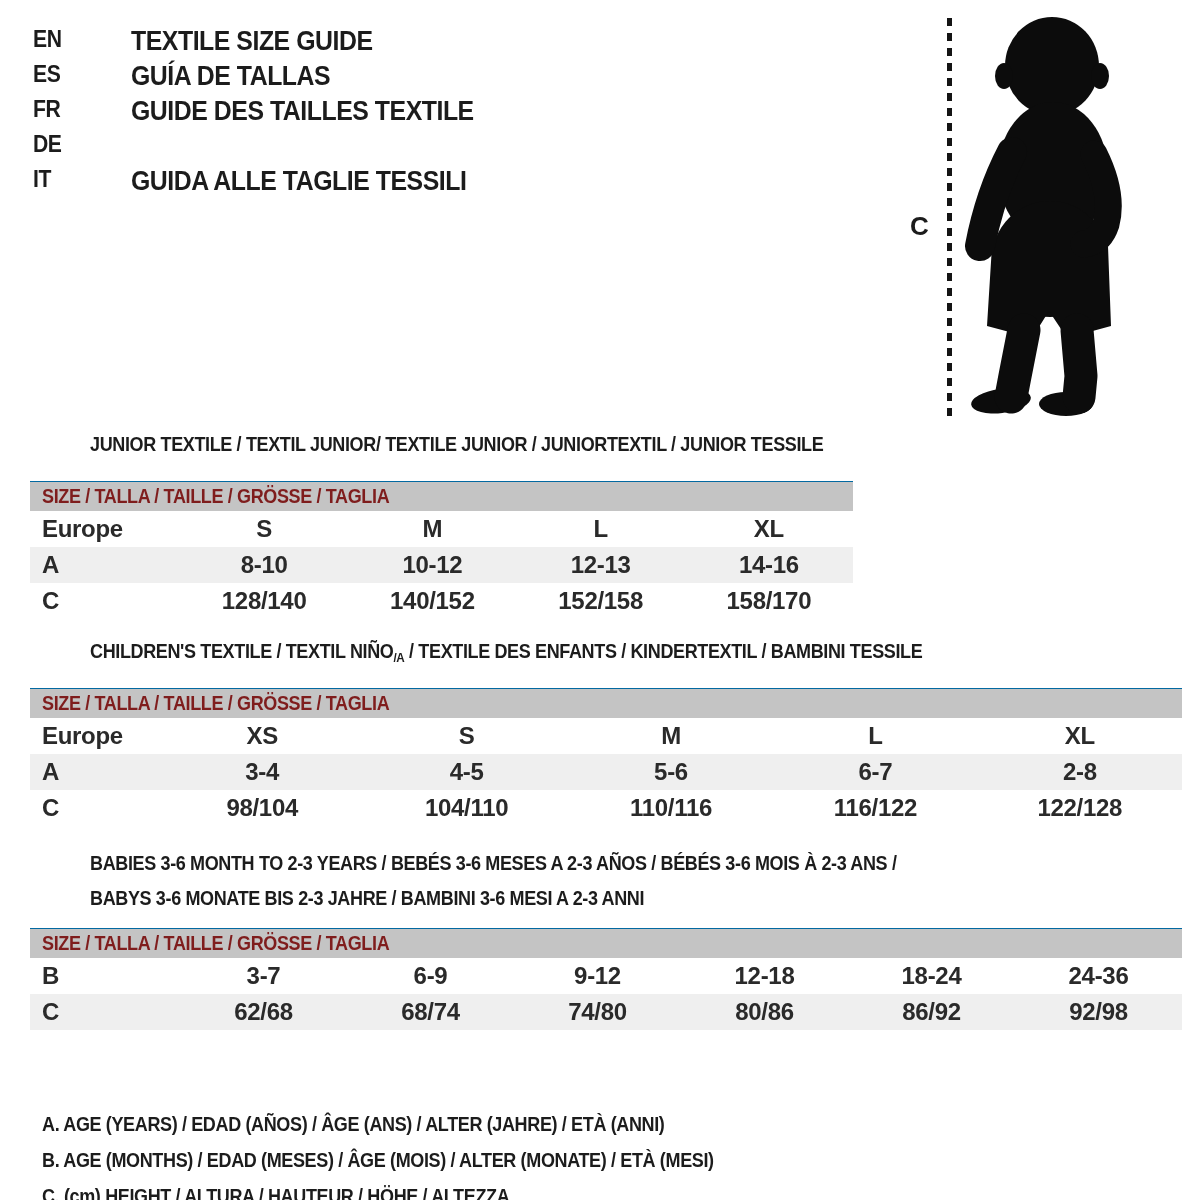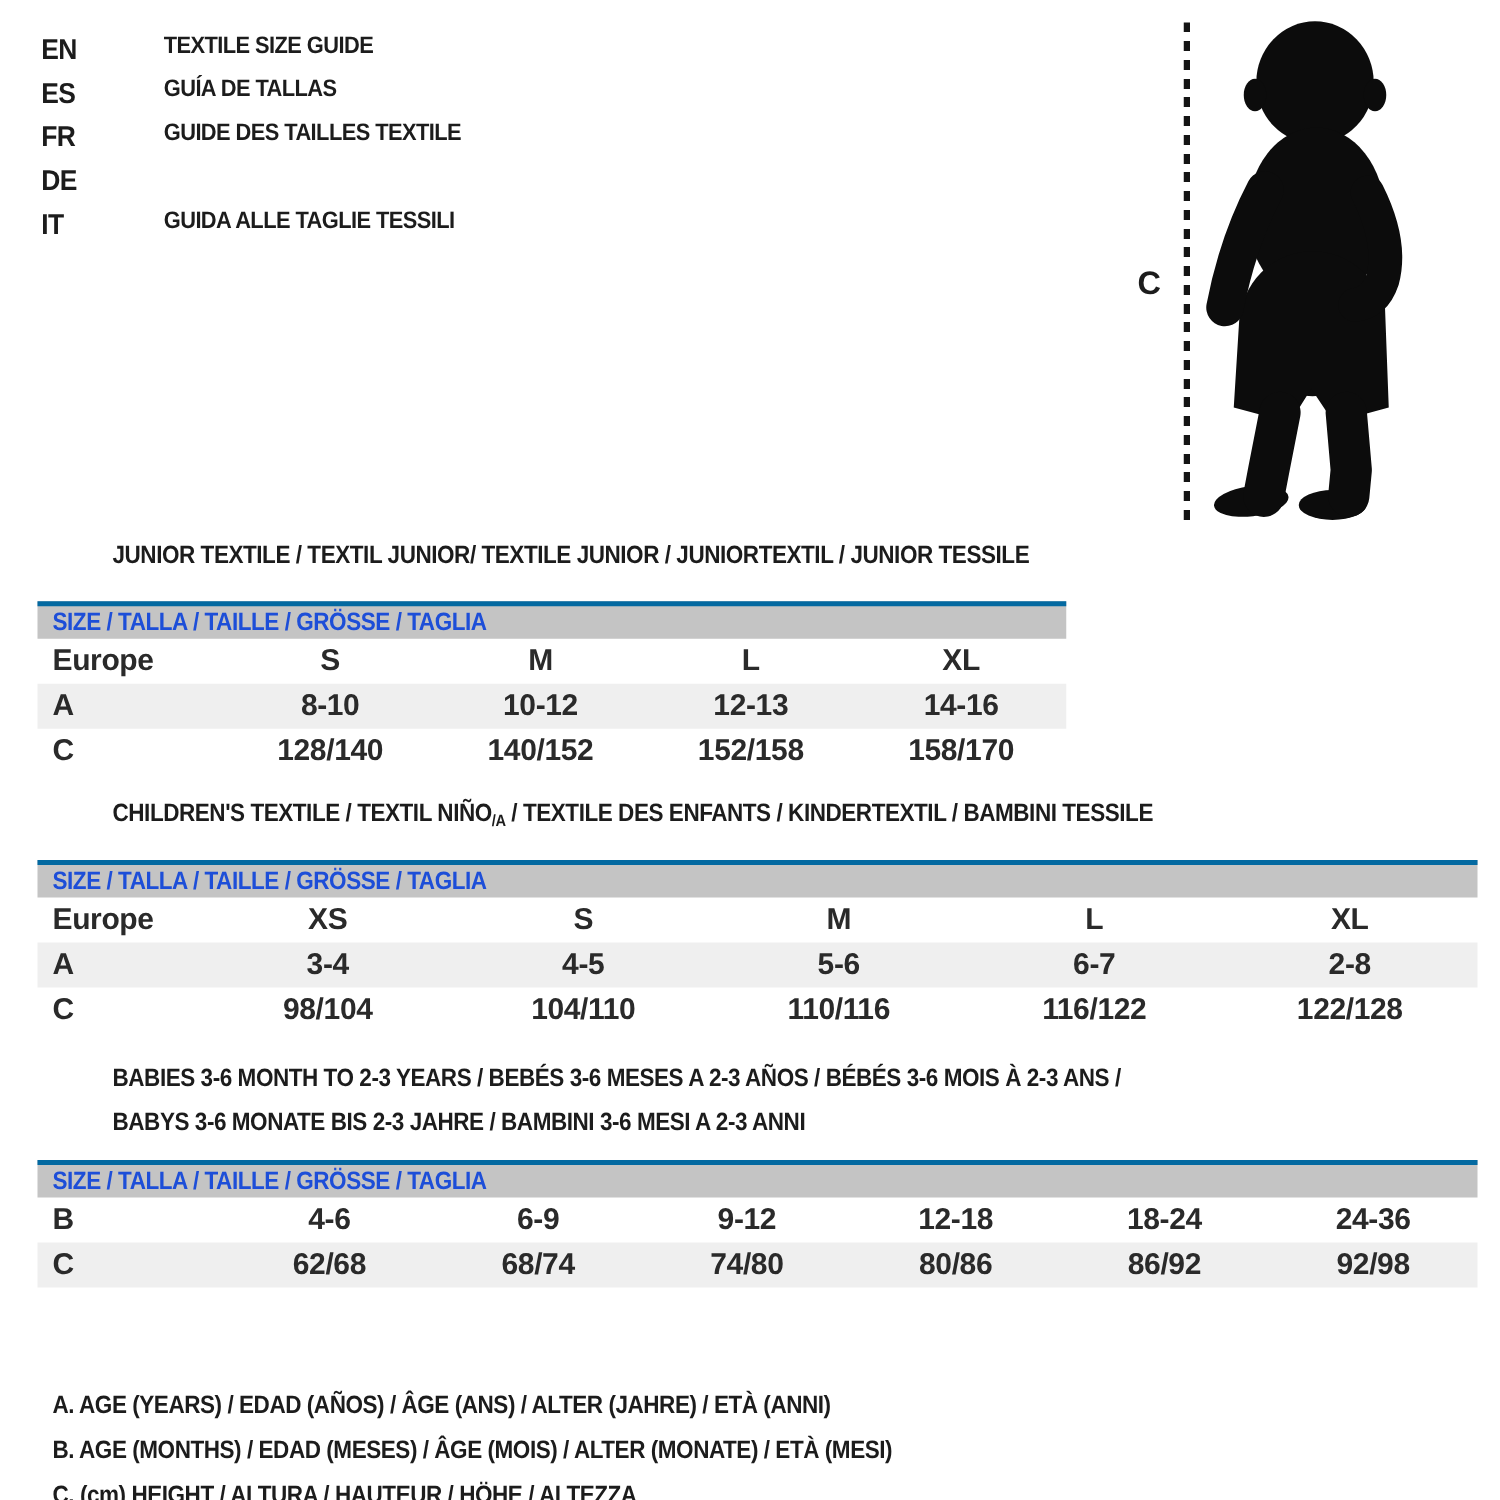--- a/index.html
+++ b/index.html
@@ -7,39 +7,39 @@
     width:1200px;height:1200px;position:relative;background:#ffffff;
     color:#1c1c1c;font-family:"Liberation Sans",sans-serif;overflow:hidden;
   }
   .cond{display:inline-block;transform:scaleX(.9);transform-origin:0 50%;white-space:nowrap;}
 
   
   .lang-block{position:absolute;left:33px;top:26px;}
   .lang-row{display:flex;height:35px;align-items:flex-start;gap:28px;}
   .lang-code{width:70px;font-weight:bold;font-size:23px;letter-spacing:-.5px;}
   .lang-code span,.lang-title span{display:inline-block;transform:scaleX(.92);transform-origin:0 50%;white-space:nowrap;}
-  .lang-title{font-weight:bold;font-size:19px;letter-spacing:-.5px;}
+  .lang-title{font-weight:bold;font-size:27px;letter-spacing:-.5px;}
 
   
   .c-label{position:absolute;left:910px;top:211px;font-size:26px;font-weight:bold;}
   .dash-line{position:absolute;left:947px;top:18px;width:5px;height:398px;
     background:repeating-linear-gradient(to bottom,#141414 0 8px,transparent 8px 15px);}
   .toddler{position:absolute;left:960px;top:14px;}
 
   
   .sec-title{position:absolute;left:42px;font-weight:bold;font-size:20px;letter-spacing:-.4px;white-space:nowrap;margin-left:48px;}
   #t1-title{top:433px;}
   #t2-title{top:640px;}
   #t3-title{top:846px;line-height:35px;}
   .subsm{font-size:13px;vertical-align:-4px;}
 
   
-  .size-bar{position:absolute;left:30px;height:30px;background:#c4c4c4;border-top:4px solid #0369a1;
+  .size-bar{position:absolute;left:30px;height:30px;background:#c4c4c4;border-top:1px solid #0369a1;
     box-sizing:border-box;display:flex;align-items:center;padding-left:12px;
-    font-weight:bold;font-size:20px;letter-spacing:-.4px;color:#1d4ed8;}
+    font-weight:bold;font-size:20px;letter-spacing:-.4px;color:#7f1d1d;}
   #bar1{top:481px;width:823px;}
   #bar2{top:688px;width:1152px;}
   #bar3{top:928px;width:1152px;}
 
   
   .table{position:absolute;left:30px;}
   #table1{top:511px;width:823px;}
   #table2{top:718px;width:1152px;}
   #table3{top:958px;width:1152px;}
   .trow{display:grid;height:36px;align-items:center;font-size:24px;}
@@ -166,21 +166,21 @@
 <div class="sec-title" id="t3-title">
   <div><span class="cond">BABIES 3-6 MONTH TO 2-3 YEARS / BEBÉS 3-6 MESES A 2-3 AÑOS / BÉBÉS 3-6 MOIS À 2-3 ANS /</span></div>
   <div><span class="cond">BABYS 3-6 MONATE BIS 2-3 JAHRE / BAMBINI 3-6 MESI A 2-3 ANNI</span></div>
 </div>
 <div class="size-bar" id="bar3">
   <span class="cond">SIZE / TALLA / TAILLE / GRÖSSE / TAGLIA</span>
 </div>
 <div class="table" id="table3">
   <div class="trow">
     <span class="tcell label">B</span>
-    <span class="tcell">4-6</span>
+    <span class="tcell">3-7</span>
     <span class="tcell">6-9</span>
     <span class="tcell">9-12</span>
     <span class="tcell">12-18</span>
     <span class="tcell">18-24</span>
     <span class="tcell">24-36</span>
   </div>
   <div class="trow shaded">
     <span class="tcell label">C</span>
     <span class="tcell">62/68</span>
     <span class="tcell">68/74</span>

